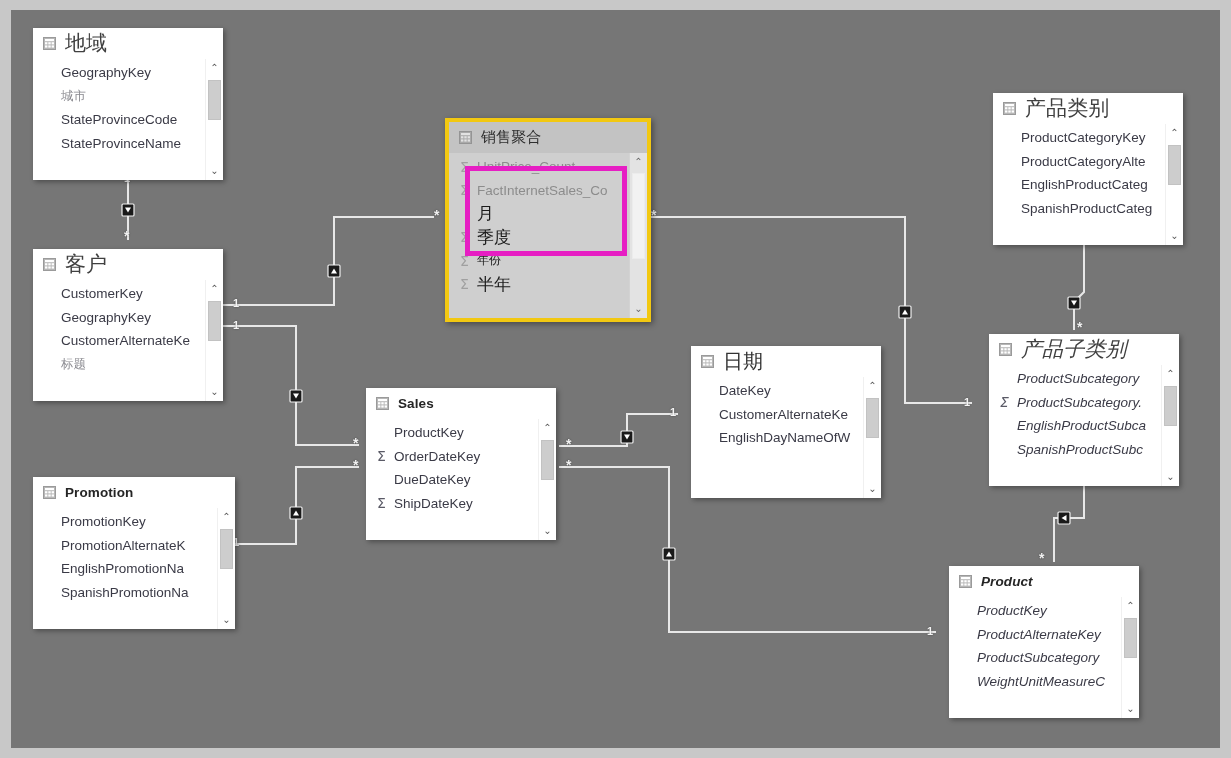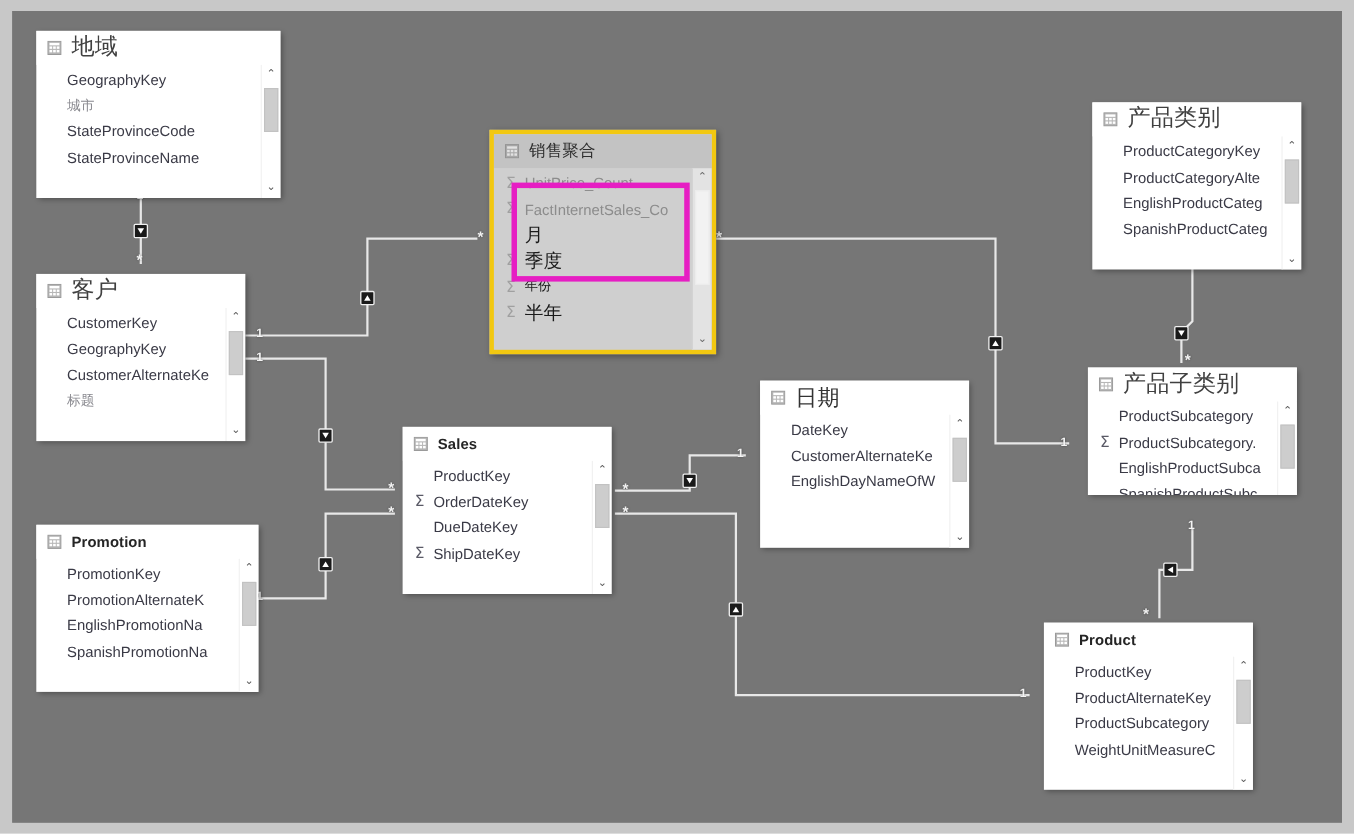--- a/index.html
+++ b/index.html
@@ -251,21 +251,21 @@
 
     <span class="card-label many" style="left:640px; top:200px;">*</span>
     <span class="card-label one" style="left:953px; top:387px;">1</span>
 
     <span class="card-label one" style="left:1069px; top:221px;">1</span>
     <span class="card-label many" style="left:1066px; top:312px;">*</span>
 
     <span class="card-label one" style="left:1069px; top:463px;">1</span>
     <span class="card-label many" style="left:1028px; top:543px;">*</span>
 
-    <div class="tbl cjk" id="tbl-geography" style="left:22px; top:18px; width:222px; height:152px;">
+    <div class="tbl cjk" id="tbl-geography" style="left:22px; top:18px; width:190px; height:152px;">
       <div class="hdr">
         <span class="grid-icon">
           <svg width="13" height="13" viewBox="0 0 13 13">
               <rect x="0.5" y="0.5" width="12" height="12" fill="#b7b7b7" stroke="#9a9a9a"></rect>
               <rect x="2" y="2" width="9" height="2.2" fill="#ffffff"></rect>
               <rect x="2" y="5.2" width="2.4" height="2.2" fill="#ffffff"></rect>
               <rect x="5.3" y="5.2" width="2.4" height="2.2" fill="#ffffff"></rect>
               <rect x="8.6" y="5.2" width="2.4" height="2.2" fill="#ffffff"></rect>
               <rect x="2" y="8.4" width="2.4" height="2.2" fill="#ffffff"></rect>
               <rect x="5.3" y="8.4" width="2.4" height="2.2" fill="#ffffff"></rect>
@@ -472,21 +472,21 @@
             <span>SpanishProductCateg</span>
           </div>
         <div class="fscroll" style="top:0; height:121px;">
           <div class="arw up">⌃</div>
           <div class="thumb" style="top:21px; height:40px;"></div>
           <div class="arw dn">⌄</div>
         </div>
       </div>
     </div>
 
-    <div class="tbl cjk" id="tbl-product-subcategory" style="left:978px; top:324px; width:190px; height:116px;">
+    <div class="tbl cjk" id="tbl-product-subcategory" style="left:978px; top:324px; width:190px; height:152px;font-style:italic;">
       <div class="hdr">
         <span class="grid-icon">
           <svg width="13" height="13" viewBox="0 0 13 13">
               <rect x="0.5" y="0.5" width="12" height="12" fill="#b7b7b7" stroke="#9a9a9a"></rect>
               <rect x="2" y="2" width="9" height="2.2" fill="#ffffff"></rect>
               <rect x="2" y="5.2" width="2.4" height="2.2" fill="#ffffff"></rect>
               <rect x="5.3" y="5.2" width="2.4" height="2.2" fill="#ffffff"></rect>
               <rect x="8.6" y="5.2" width="2.4" height="2.2" fill="#ffffff"></rect>
               <rect x="2" y="8.4" width="2.4" height="2.2" fill="#ffffff"></rect>
               <rect x="5.3" y="8.4" width="2.4" height="2.2" fill="#ffffff"></rect>
@@ -510,21 +510,21 @@
             <span>SpanishProductSubc</span>
           </div>
         <div class="fscroll" style="top:0; height:121px;">
           <div class="arw up">⌃</div>
           <div class="thumb" style="top:21px; height:40px;"></div>
           <div class="arw dn">⌄</div>
         </div>
       </div>
     </div>
 
-    <div class="tbl" id="tbl-product" style="left:938px; top:556px; width:190px; height:152px;">
+    <div class="tbl" id="tbl-product" style="left:938px; top:556px; width:190px; height:152px;font-style:italic;">
       <div class="hdr">
         <span class="grid-icon">
           <svg width="13" height="13" viewBox="0 0 13 13">
               <rect x="0.5" y="0.5" width="12" height="12" fill="#b7b7b7" stroke="#9a9a9a"></rect>
               <rect x="2" y="2" width="9" height="2.2" fill="#ffffff"></rect>
               <rect x="2" y="5.2" width="2.4" height="2.2" fill="#ffffff"></rect>
               <rect x="5.3" y="5.2" width="2.4" height="2.2" fill="#ffffff"></rect>
               <rect x="8.6" y="5.2" width="2.4" height="2.2" fill="#ffffff"></rect>
               <rect x="2" y="8.4" width="2.4" height="2.2" fill="#ffffff"></rect>
               <rect x="5.3" y="8.4" width="2.4" height="2.2" fill="#ffffff"></rect>

